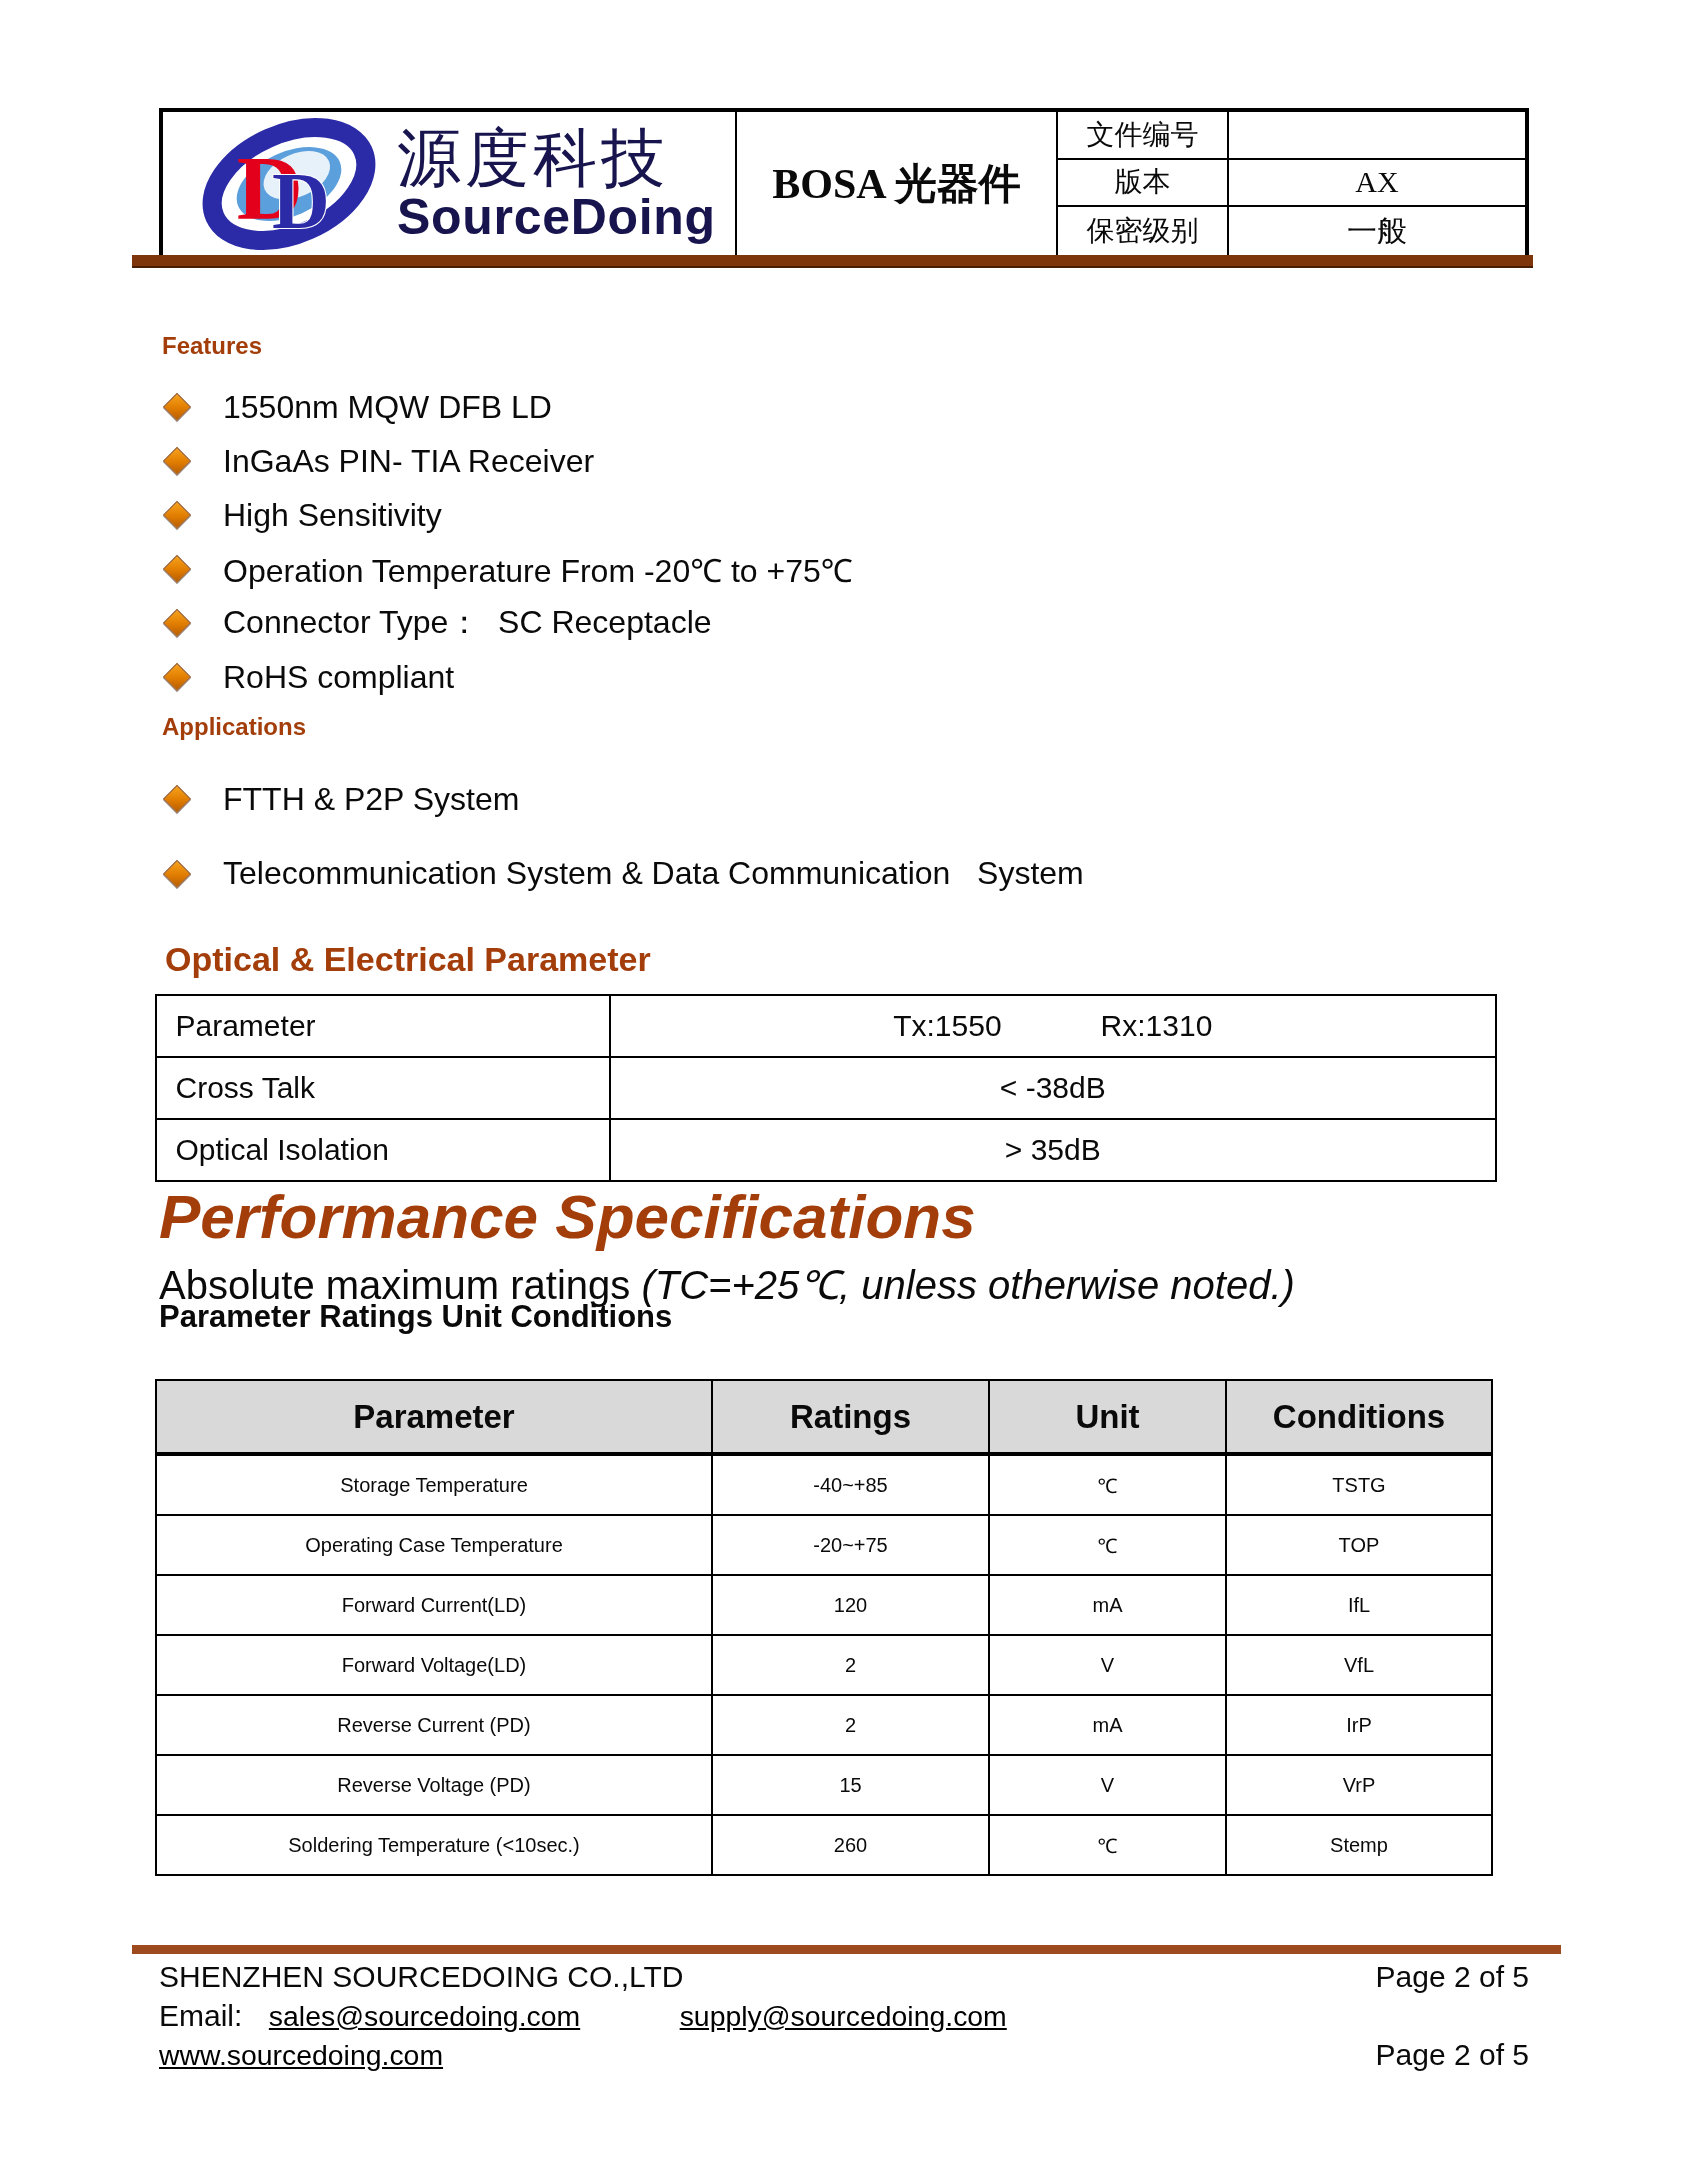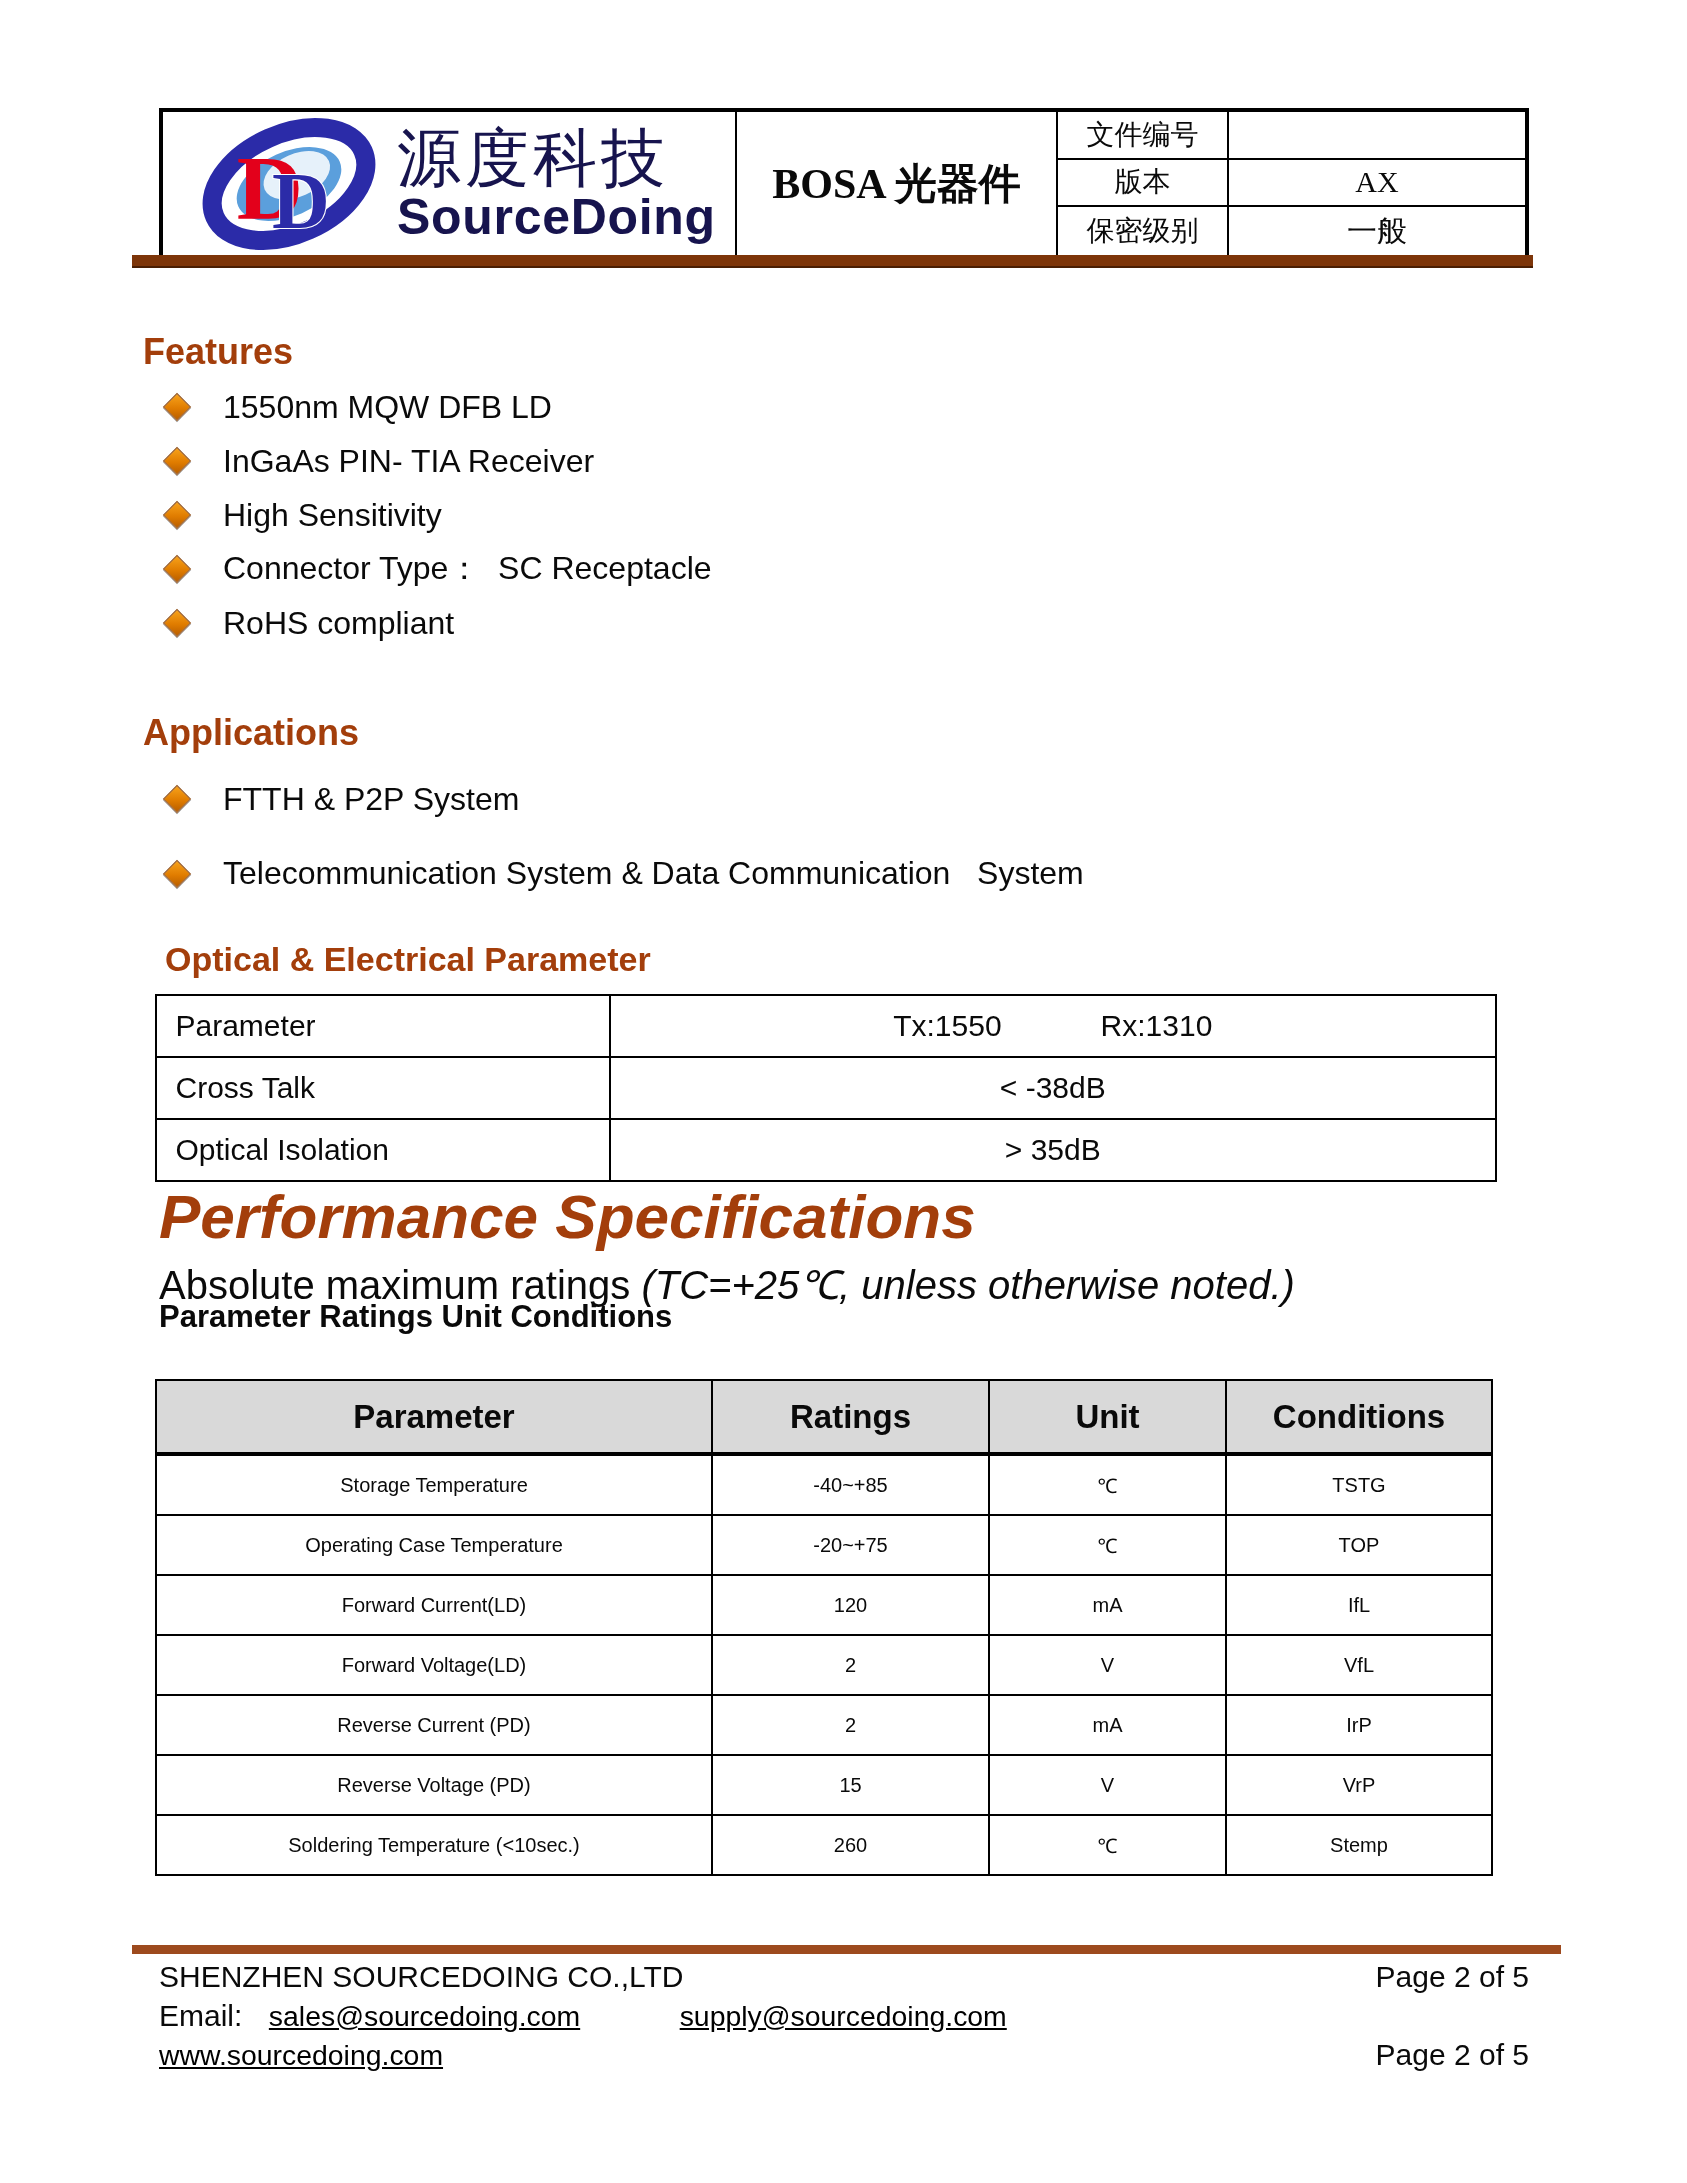--- a/index.html
+++ b/index.html
@@ -17,21 +17,21 @@
   .logo-wrap{display:flex;align-items:center;justify-content:flex-start;padding-left:30px;gap:12px;}
   .logo-text{display:flex;flex-direction:column;line-height:1;}
   .logo-cn{font-size:64px;font-weight:normal;color:#17144E;letter-spacing:4px;}
   .logo-en{font-size:50px;font-weight:bold;color:#17144E;margin-top:1.3px;letter-spacing:0.7px;}
   .title-cell{width:319px;text-align:center;font-family:"Liberation Serif",serif;
     font-weight:bold;font-size:42px;}
   .meta-label{width:169px;text-align:center;font-family:"Liberation Serif",serif;font-size:28px;}
   .meta-value{width:296px;text-align:center;font-family:"Liberation Serif",serif;font-size:30px;}
   .header-rule{position:absolute;left:132px;top:255px;width:1401px;height:10.6px;background:#7D3509;border-bottom:2px solid #4a1e03;}
   
-  .sec-heading{position:absolute;left:143px;font-weight:bold;color:#A33E0B;font-size:36px;line-height:1;}
+  .sec-heading{position:absolute;left:162px;font-weight:bold;color:#A33E0B;font-size:24px;line-height:1;}
   .features-heading{top:334px;}
   .applications-heading{top:715px;}
   .optical-heading{left:165px;top:942px;font-size:34px;}
   .perf-heading{position:absolute;left:159px;top:1186px;font-weight:bold;color:#A33E0B;font-size:62px;line-height:1;font-style:italic;}
   
   .blist{position:absolute;left:167px;display:flex;flex-direction:column;}
   .features-list{top:380px;}
   .apps-list{top:769px;}
   .bitem{display:flex;align-items:center;height:54px;}
   .apps-list .bitem{height:60px;margin-bottom:14.6px;}
@@ -117,20 +117,24 @@
     <div class="bitem">
       <span class="diamond"></span>
       <span class="btext">InGaAs PIN- TIA Receiver</span>
     </div>
     <div class="bitem">
       <span class="diamond"></span>
       <span class="btext">High Sensitivity</span>
     </div>
     <div class="bitem">
       <span class="diamond"></span>
+      <span class="btext">Operation Temperature From -20℃ to +75℃</span>
+    </div>
+    <div class="bitem">
+      <span class="diamond"></span>
       <span class="btext">Connector Type：  SC Receptacle</span>
     </div>
     <div class="bitem">
       <span class="diamond"></span>
       <span class="btext">RoHS compliant</span>
     </div>
   </div>
 
   <div class="sec-heading applications-heading">Applications</div>
   <div class="blist apps-list">

